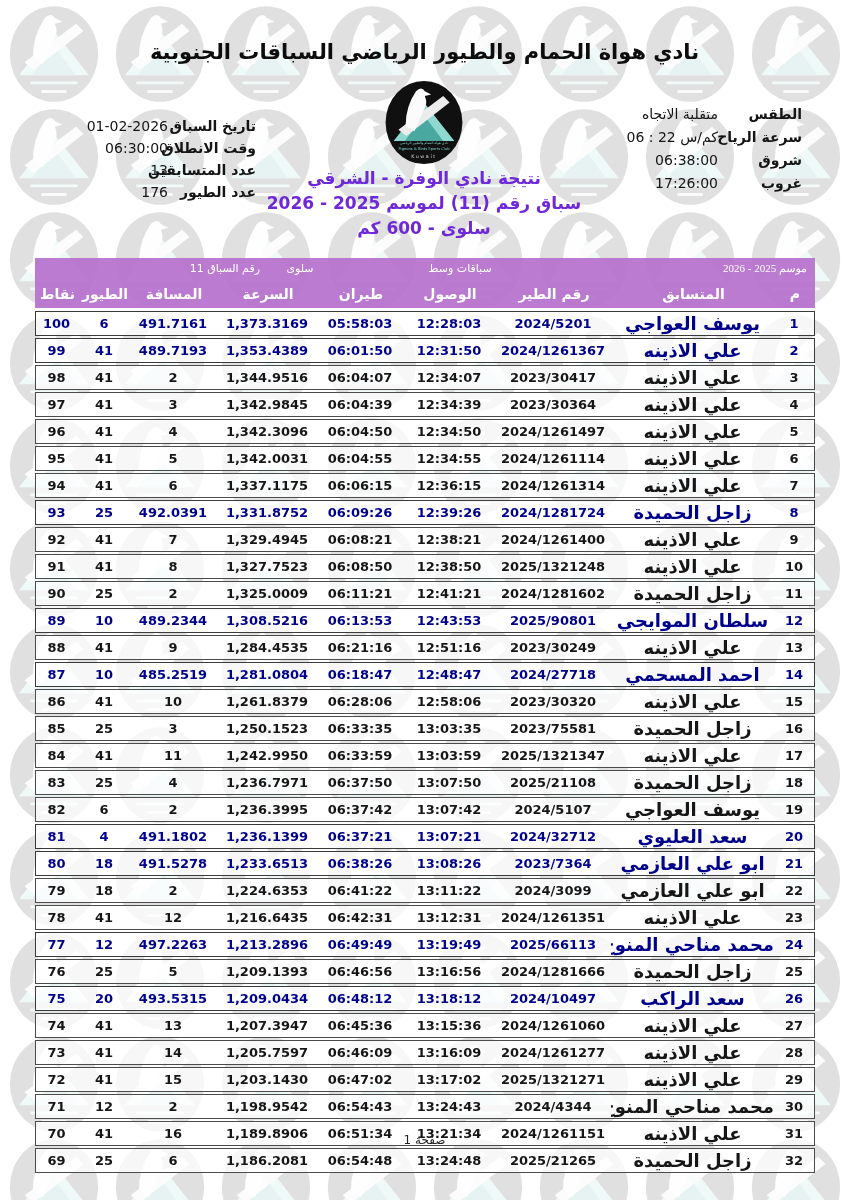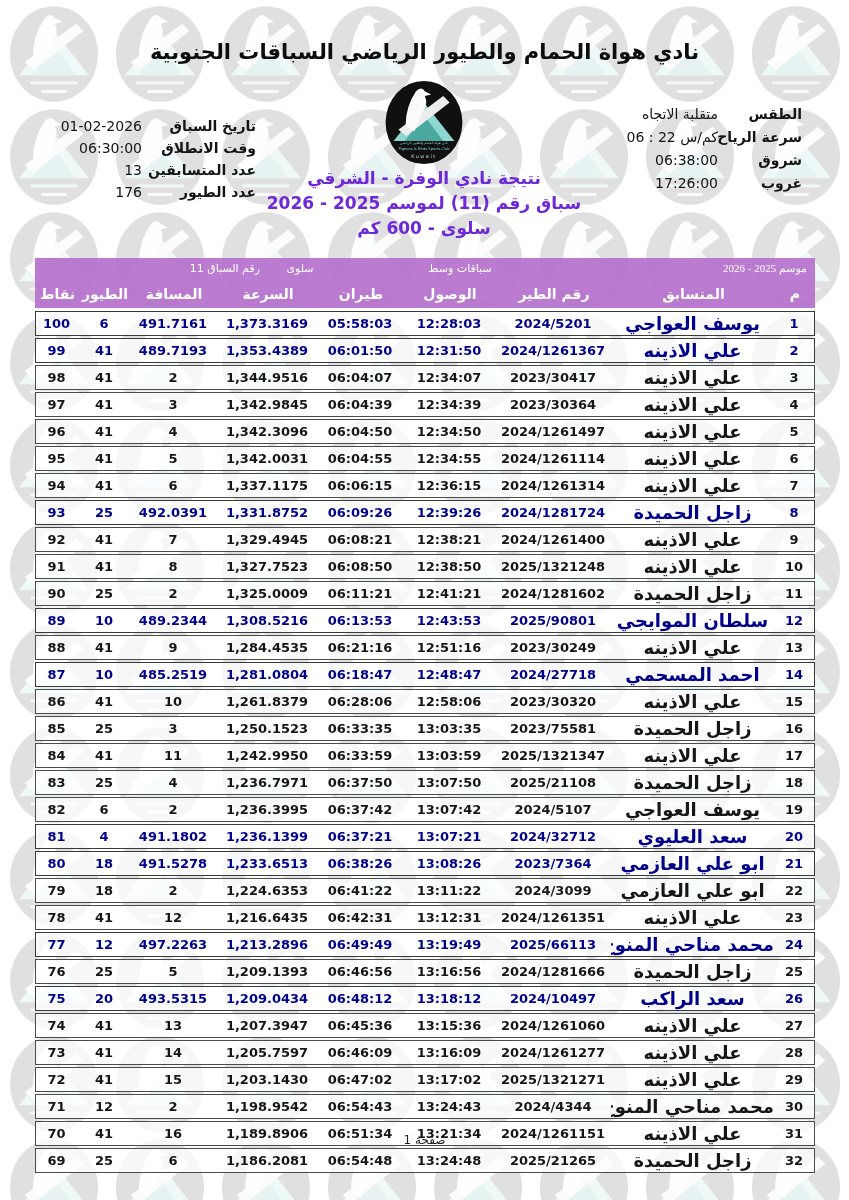--- a/index.html
+++ b/index.html
@@ -17,21 +17,21 @@
   
   .info-block{position:absolute;font-size:14px;}
   .info-left{top:118px;left:40px;width:216px;}
   .info-right{top:106px;left:598px;width:204px;}
   .info-line{display:flex;align-items:baseline;height:22px;}
   .info-right .info-line{height:23px;}
   .ilabel{font-weight:700;text-align:right;white-space:nowrap;}
   .info-left .ilabel{width:88px;}
   .info-right .ilabel{width:74px;}
   .ival{text-align:right;white-space:nowrap;}
-  .info-left .ival{width:100px;margin-left:0;margin-right:26px;direction:ltr;}
+  .info-left .ival{width:100px;margin-left:0;direction:ltr;}
   .info-right .ival{width:118px;margin-right:10px;}
   .ival.num{direction:ltr;}
   
   .red-title{position:absolute;top:166px;left:254px;width:340px;text-align:center;
              color:#6d28d9;font-weight:700;font-size:17px;line-height:25px;}
   
   .rtable{position:absolute;top:258px;left:35px;width:780px;}
   .thead{background:rgba(182,113,206,0.93);color:#ffffff;position:relative;}
   .meta-row{position:relative;height:21px;font-size:11px;}
   .meta-row span{position:absolute;top:4px;white-space:nowrap;}

